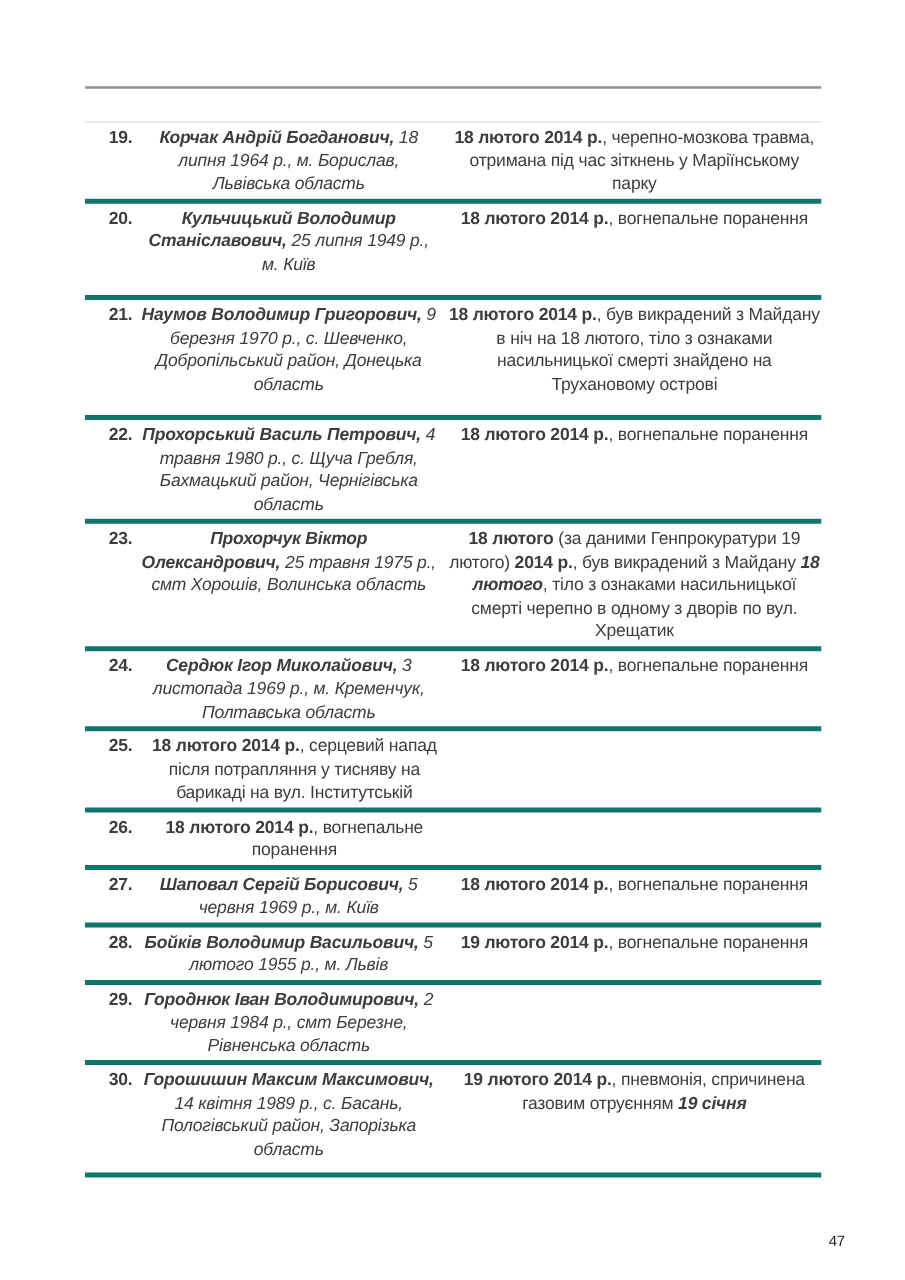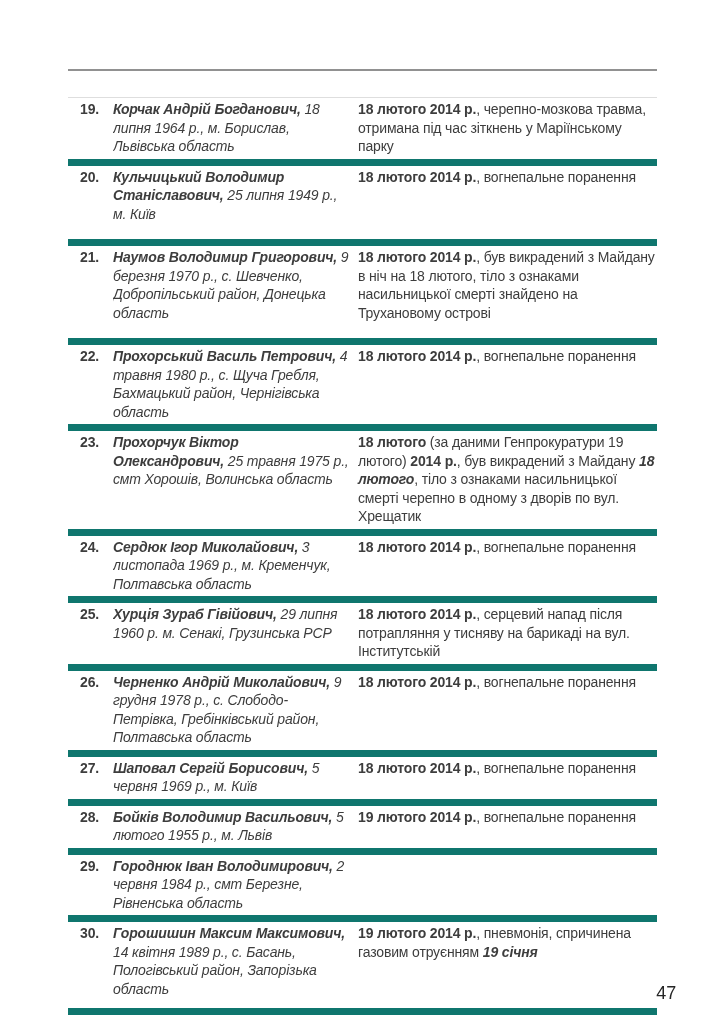--- a/index.html
+++ b/index.html
@@ -26,37 +26,38 @@
   .vtable {
     position: absolute;
     left: 68px;
     top: 97px;
     width: 589px;
     border-top: 1px solid #dedede;
   }
   .row {
     display: grid;
     grid-template-columns: 45px 242px 1fr;
-    border-bottom: 7px solid #0f766e;
+    border-bottom: 4px solid #0f766e;
     padding: 2px 0 3px 0;
+    text-align: center;
   }
   
   .row:nth-child(2), .row:nth-child(3) { padding-bottom: 16px; }
   .row:nth-child(12) { padding-bottom: 10px; }
   .cell { overflow: hidden; }
   .num { font-weight: bold; padding-left: 12px; }
   .left { padding-right: 6px; font-style: italic; }
   .right { padding-left: 3px; }
   .b  { font-weight: bold; }
   .bi { font-weight: bold; font-style: italic; }
   .page-num {
     position: absolute;
     top: 984px;
     right: 48px;
-    font-size: 18px;
+    font-size: 12px;
     color: #262626;
   }
 </style>
 </head>
 <body>
 
 <div class="page">
   <div class="rule-top"></div>
   <div class="vtable" id="rows-host">
       <div class="row">
@@ -84,26 +85,24 @@
         <div class="cell left"><span class="b">Прохорчук Віктор Олександрович,</span><span> 25 травня 1975 р., смт Хорошів, Волинська область</span></div>
         <div class="cell right"><span class="b">18 лютого</span><span> (за даними Генпрокуратури 19 лютого) </span><span class="b">2014 р.</span><span>, був викрадений з Майдану </span><span class="bi">18 лютого</span><span>, тіло з ознаками насильницької смерті черепно в одному з дворів по вул. Хрещатик</span></div>
       </div>
       <div class="row">
         <div class="cell num">24.</div>
         <div class="cell left"><span class="b">Сердюк Ігор Миколайович,</span><span> 3 листопада 1969 р., м. Кременчук, Полтавська область</span></div>
         <div class="cell right"><span class="b">18 лютого 2014 р.</span><span>, вогнепальне поранення</span></div>
       </div>
       <div class="row">
         <div class="cell num">25.</div>
-        <div class="cell left"><span class="b">Хурція Зураб Гівійович,</span><span> 29 липня 1960 р. м. Сенакі, Грузинська РСР</span></div>
         <div class="cell right"><span class="b">18 лютого 2014 р.</span><span>, серцевий напад після потрапляння у тисняву на барикаді на вул. Інститутській</span></div>
       </div>
       <div class="row">
         <div class="cell num">26.</div>
-        <div class="cell left"><span class="b">Черненко Андрій Миколайович,</span><span> 9 грудня 1978 р., с. Слободо-Петрівка, Гребінківський район, Полтавська область</span></div>
         <div class="cell right"><span class="b">18 лютого 2014 р.</span><span>, вогнепальне поранення</span></div>
       </div>
       <div class="row">
         <div class="cell num">27.</div>
         <div class="cell left"><span class="b">Шаповал Сергій Борисович,</span><span> 5 червня 1969 р., м. Київ</span></div>
         <div class="cell right"><span class="b">18 лютого 2014 р.</span><span>, вогнепальне поранення</span></div>
       </div>
       <div class="row">
         <div class="cell num">28.</div>
         <div class="cell left"><span class="b">Бойків Володимир Васильович,</span><span> 5 лютого 1955 р., м. Львів</span></div>

